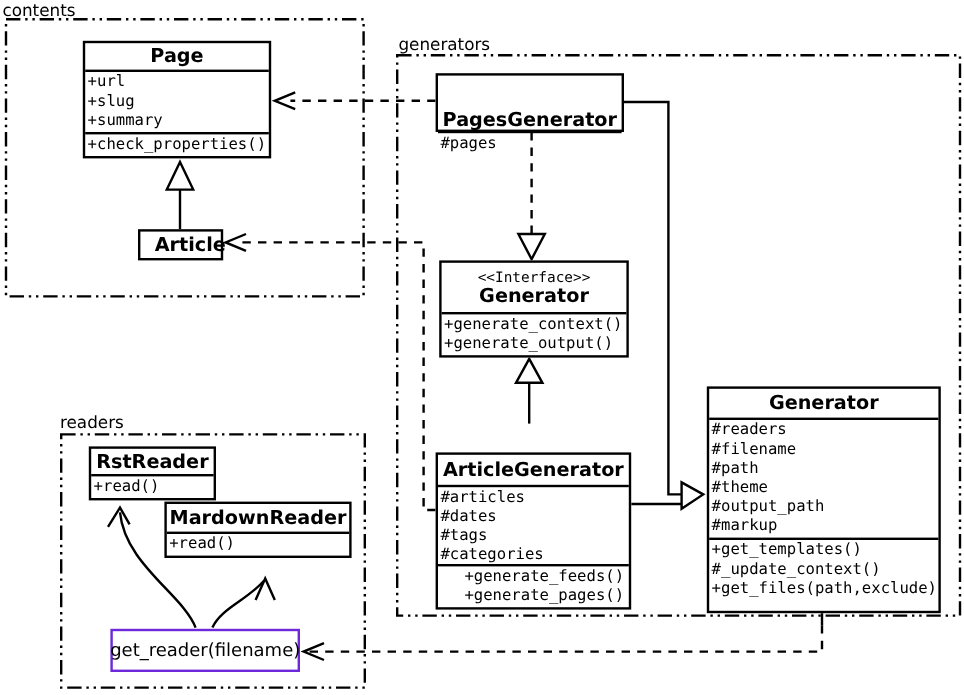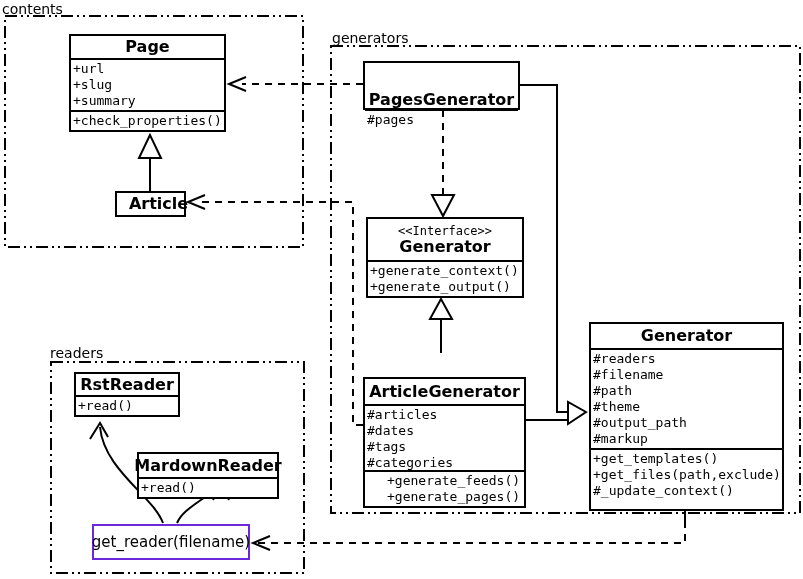--- a/index.html
+++ b/index.html
@@ -136,33 +136,33 @@
     <div class="sec mid" style="height:100px;">
       <div>#readers</div>
       <div>#filename</div>
       <div>#path</div>
       <div>#theme</div>
       <div>#output_path</div>
       <div>#markup</div>
     </div>
     <div class="sec" style="flex:1;">
       <div>+get_templates()</div>
+      <div>#_update_context()</div>
       <div>+get_files(path,exclude)</div>
-      <div>#_update_context()</div>
     </div>
   </div>
 
   <div class="cbox" style="left:74px;top:372px;width:106px;height:45px;">
     <div class="ctitle" style="height:24px;">RstReader</div>
     <div class="sec" style="flex:1;">
       <div>+read()</div>
     </div>
   </div>
 
-  <div class="cbox" style="left:137px;top:452px;width:142px;height:47px;">
+  <div class="cbox" style="left:137px;top:418px;width:156px;height:47px;">
     <div class="ctitle" style="height:26px;">MardownReader</div>
     <div class="sec" style="flex:1;">
       <div>+read()</div>
     </div>
   </div>
 
   <div class="plainbox" style="left:92px;top:524px;width:158px;height:36px;">get_reader(filename)</div>
 
 </div>
 

